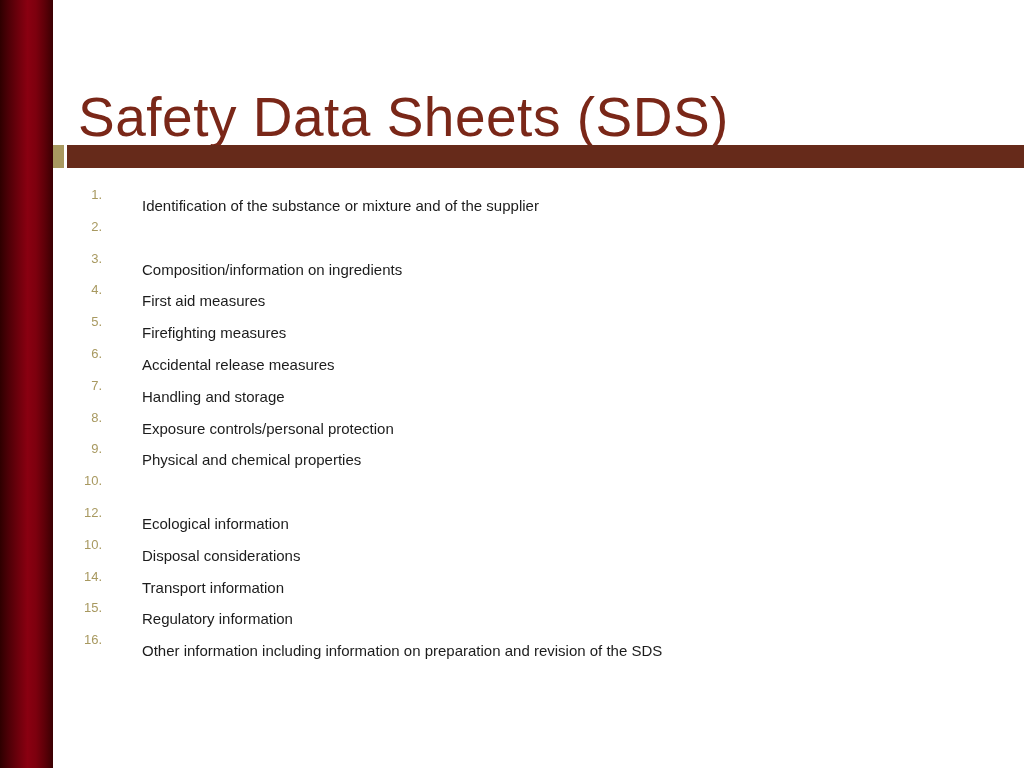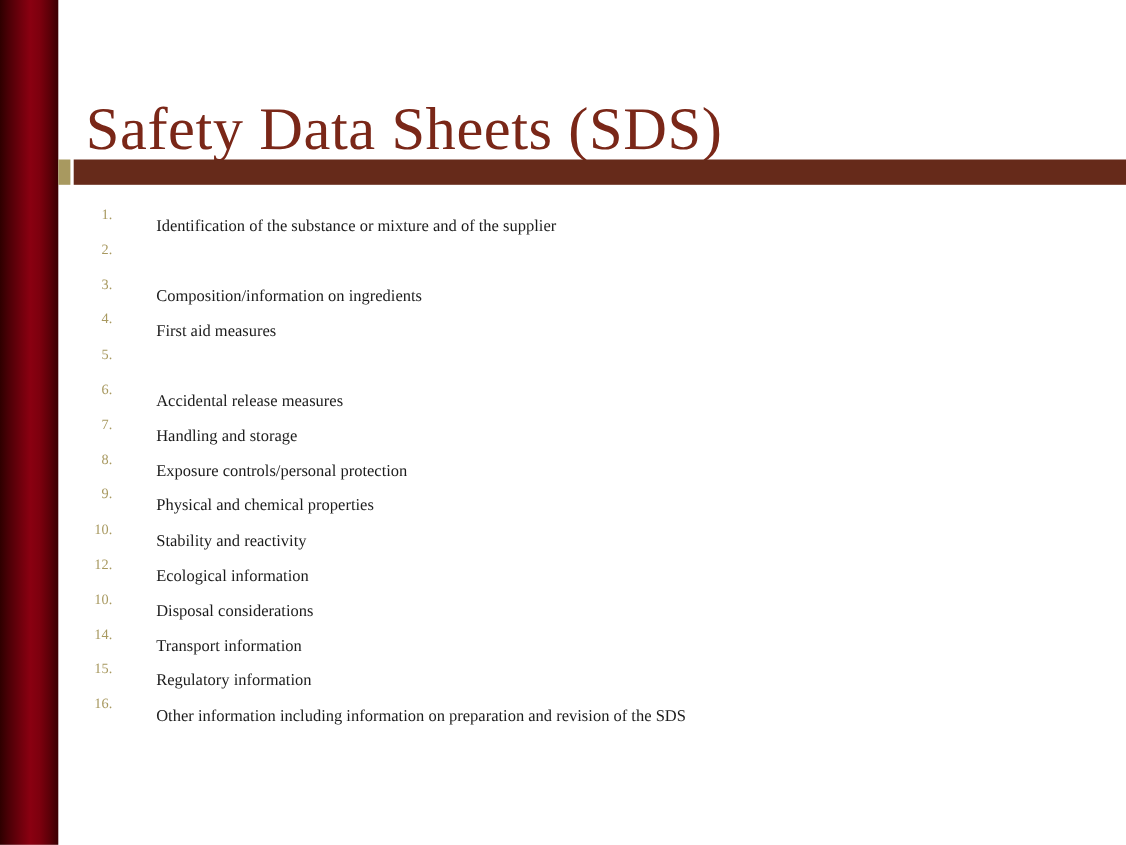--- a/index.html
+++ b/index.html
@@ -13,21 +13,20 @@
     overflow: hidden;
     background: #ffffff;
     font-family: "Liberation Sans", sans-serif;
   }
 
   .slide {
     position: relative;
     width: 1024px;
     height: 768px;
     background: #ffffff;
-    font-family: Liberation Serif, serif;
   }
 
   
   .side-bar {
     position: absolute;
     left: 0;
     top: 0;
     width: 53px;
     height: 768px;
     background: linear-gradient(to right,
@@ -142,20 +141,21 @@
       <span class="item-text">Composition/information on ingredients</span>
     </li>
 
     <li class="list-item">
       <span class="item-number">4.</span>
       <span class="item-text">First aid measures</span>
     </li>
 
     <li class="list-item">
       <span class="item-number">5.</span>
+      <span class="item-text">Firefighting measures</span>
     </li>
 
     <li class="list-item">
       <span class="item-number">6.</span>
       <span class="item-text">Accidental release measures</span>
     </li>
 
     <li class="list-item">
       <span class="item-number">7.</span>
       <span class="item-text">Handling and storage</span>
@@ -166,21 +166,20 @@
       <span class="item-text">Exposure controls/personal protection</span>
     </li>
 
     <li class="list-item">
       <span class="item-number">9.</span>
       <span class="item-text">Physical and chemical properties</span>
     </li>
 
     <li class="list-item">
       <span class="item-number">10.</span>
-      <span class="item-text">Stability and reactivity</span>
     </li>
 
 
     <li class="list-item">
       <span class="item-number">12.</span>
       <span class="item-text">Ecological information</span>
     </li>
 
     <li class="list-item">
       <span class="item-number">10.</span>

